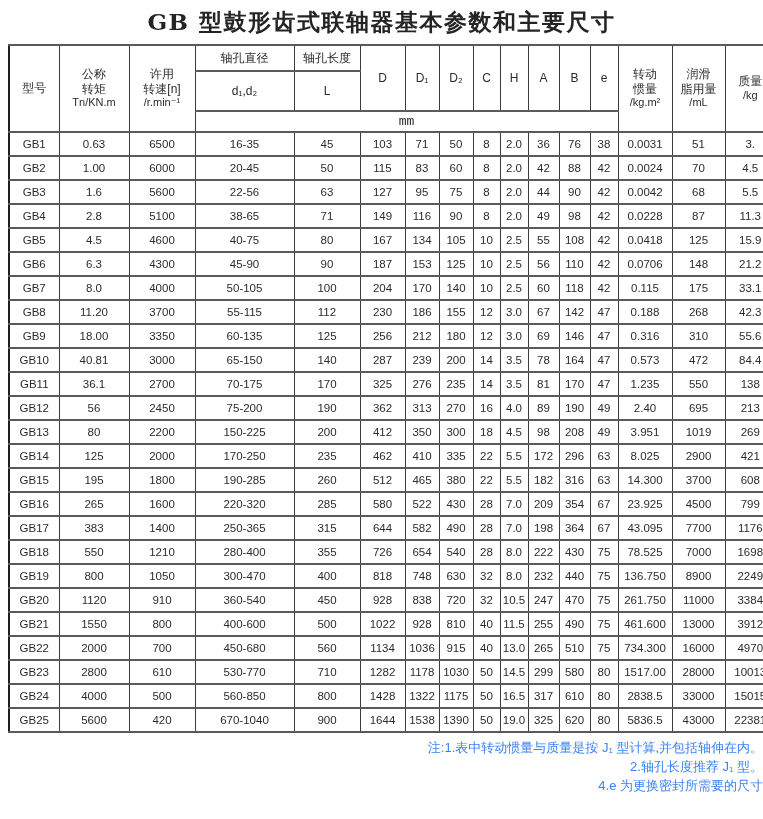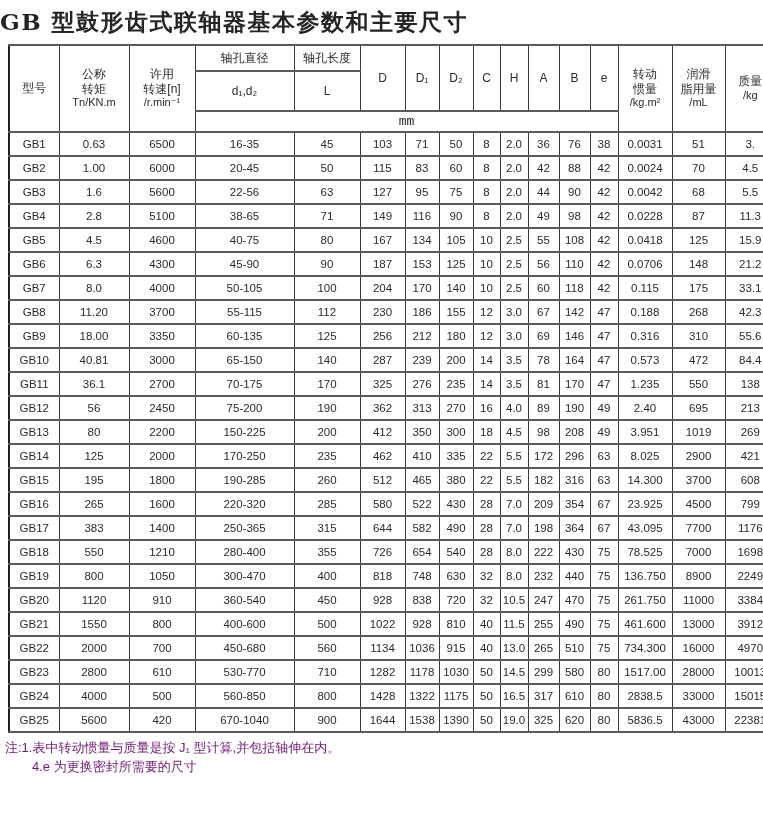--- a/index.html
+++ b/index.html
@@ -7,20 +7,21 @@
     margin: 0; padding: 0;
     width: 763px; height: 819px;
     background: #ffffff;
     font-family: "Liberation Sans", "DejaVu Sans", sans-serif;
     color: #2b2b2b;
   }
   .page { width: 763px; height: 819px; overflow: hidden; }
 
   .title {
     margin: 7px 0 6px 0;
+    text-align: center;
     font-family: "DejaVu Serif", "Liberation Serif", serif;
     font-size: 23px;
     font-weight: 700;
     letter-spacing: 1.5px;
     color: #242424;
   }
 
   table.spec-table {
     border-collapse: collapse;
     table-layout: fixed;
@@ -45,21 +46,22 @@
   thead tr.h-row2 th { height: 40px; }
   thead tr.h-row3 th { height: 21px; font-size: 13px; font-family: Liberation Mono, monospace; }
   tbody td { font-size: 11.5px; height: 24px; }
   .hl { display: block; line-height: 1.22; }
   .sym { font-size: 11px; }
 
   .notes {
     margin: 5px 0 0 5px;
     font-size: 13px;
     line-height: 19px;
-    color: #701a75;
+    color: #3b82f6;
+    text-align: right;
   }
   .note.indent { padding-left: 27px; }
 </style>
 </head>
 <body>
 
 <div class="page">
 
   <h1 class="title">GB 型鼓形齿式联轴器基本参数和主要尺寸</h1>
 
@@ -577,16 +579,17 @@
           <td>80</td>
           <td>5836.5</td>
           <td>43000</td>
           <td>22381</td>
         </tr>
       </tbody>
   </table>
 
   <div class="notes">
     <div class="note">注:1.表中转动惯量与质量是按 J₁ 型计算,并包括轴伸在内。</div>
+    <div class="note indent">2.轴孔长度推荐 J₁ 型。</div>
     <div class="note indent">4.e 为更换密封所需要的尺寸</div>
   </div>
 
 </div>
 
 </body></html>

